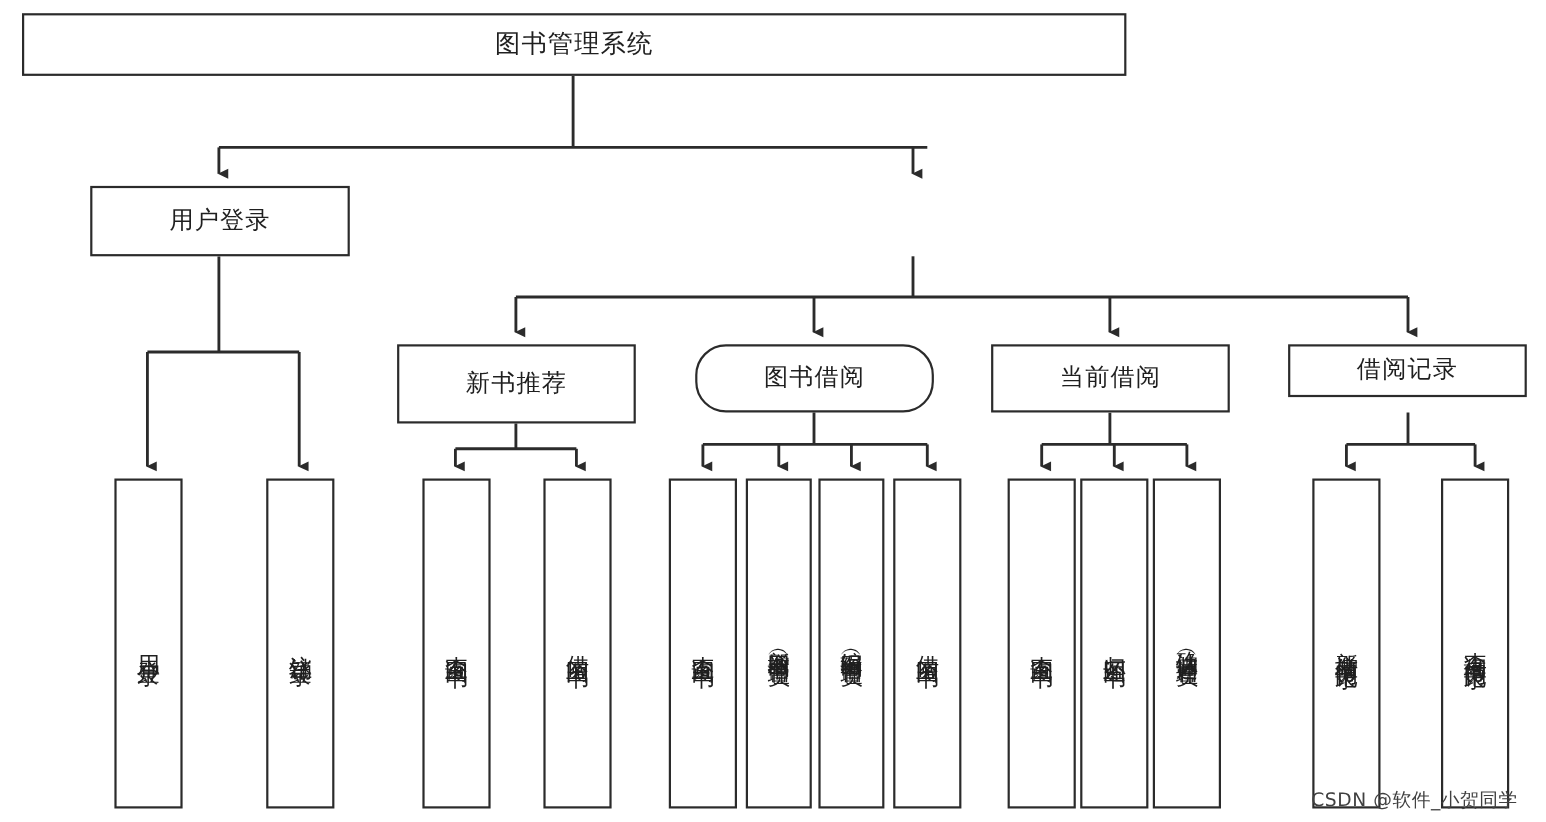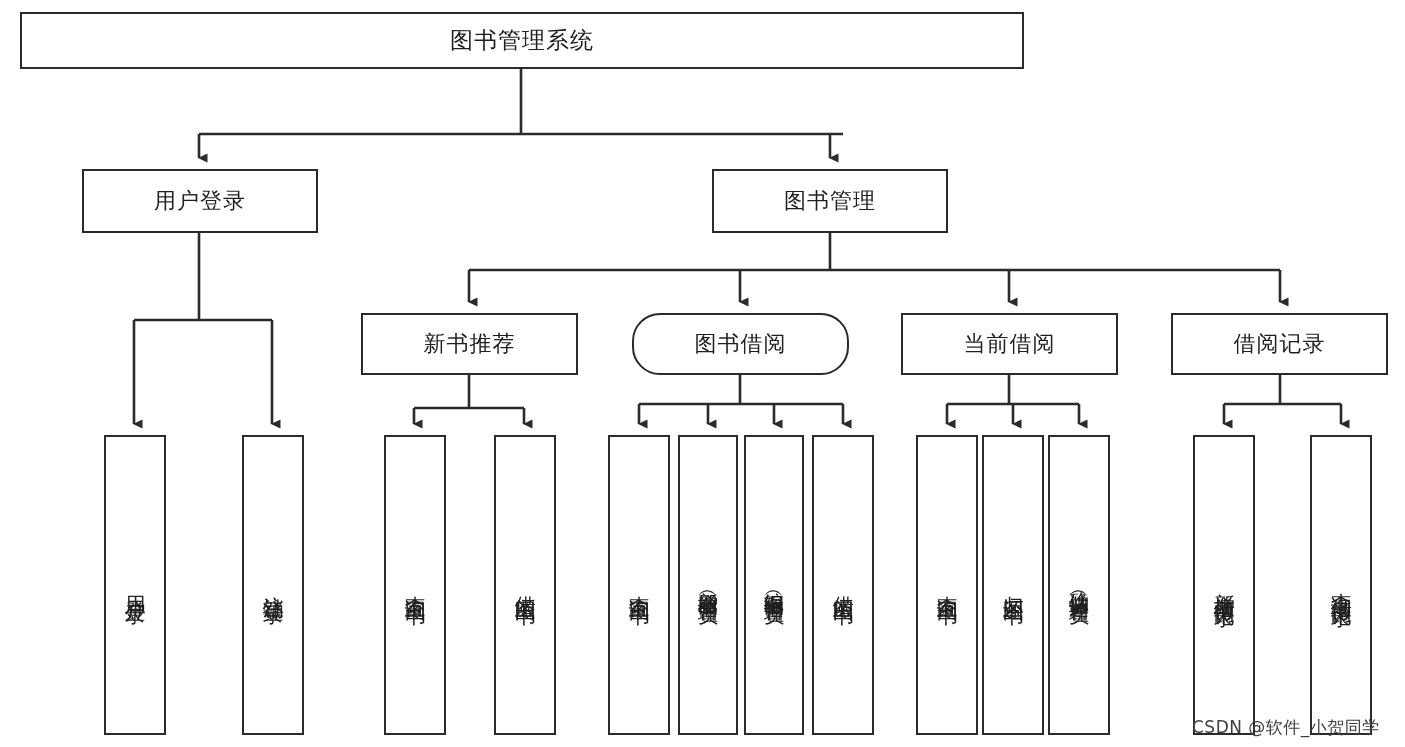--- a/index.html
+++ b/index.html
@@ -135,34 +135,31 @@
     </g>
   </svg>
 
   <div class="node root horiz" style="left:20px; top:12px; width:1004px; height:57px;">
     <span class="lbl">图书管理系统</span>
   </div>
 
   <div class="node horiz" style="left:82px; top:169px; width:236px; height:64px;">
     <span class="lbl">用户登录</span>
   </div>
-  <div class="node horiz" style="left:712px; top:169px; width:236px; height:64px;">
-    <span class="lbl">图书管理</span>
-  </div>
-
-  <div class="node horiz" style="left:361px; top:313px; width:217px; height:62px;">
+
+  <div class="node horiz" style="left:361px; top:313px; width:217px; height:72px;">
     <span class="lbl">新书推荐</span>
   </div>
   <div class="node horiz" style="left:632px; top:313px; width:217px; height:62px;border-radius:28px;">
     <span class="lbl">图书借阅</span>
   </div>
   <div class="node horiz" style="left:901px; top:313px; width:217px; height:62px;text-align:center;">
     <span class="lbl">当前借阅</span>
   </div>
-  <div class="node horiz" style="left:1171px; top:313px; width:217px; height:62px;">
+  <div class="node horiz" style="left:1171px; top:313px; width:217px; height:48px;">
     <span class="lbl">借阅记录</span>
   </div>
 
   <div class="node vert" style="left:104px; top:435px; width:62px; height:300px;">
     <span class="lbl">用户登录</span>
   </div>
   <div class="node vert" style="left:242px; top:435px; width:62px; height:300px;">
     <span class="lbl">注销登录</span>
   </div>
 

